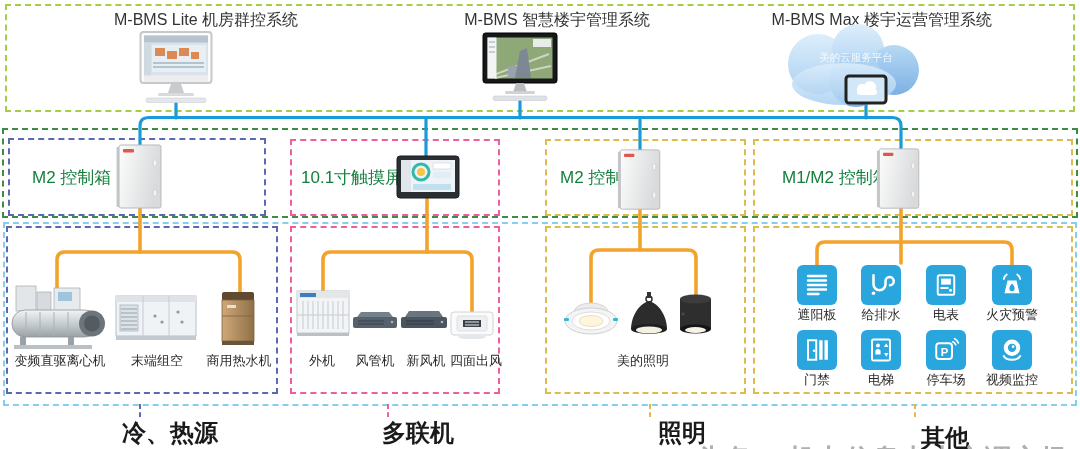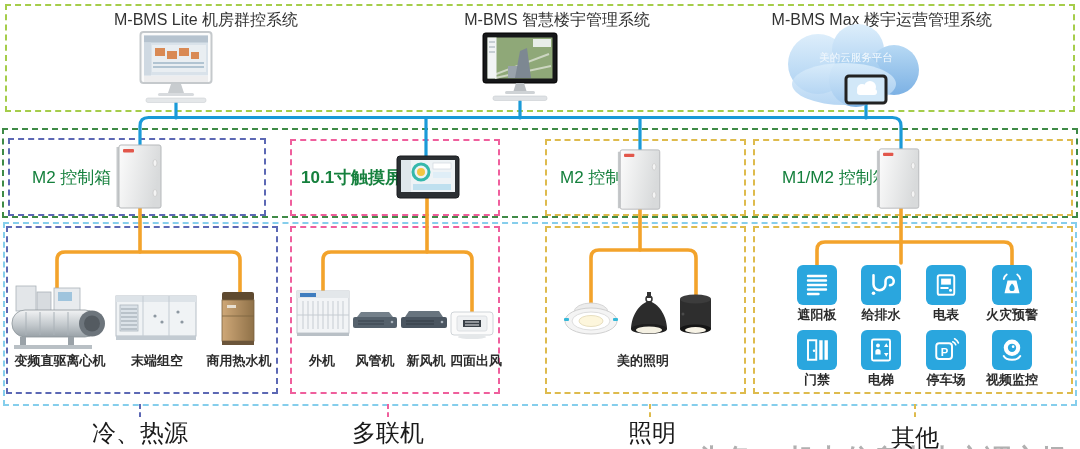--- a/index.html
+++ b/index.html
@@ -10,33 +10,33 @@
   .frame{position:absolute;z-index:1;}
   .frame-top{left:5px;top:4px;width:1066px;height:104px;border:2px dashed #a5cd4a;}
   .frame-ctrl{left:2px;top:128px;width:1072px;height:86px;border:2px dashed #3f8a47;}
   .frame-field{left:3px;top:222px;width:1070px;height:180px;border:2px dashed #85ceec;}
 
   .sys-label{position:absolute;top:10px;text-align:right;font-size:16px;color:#333;z-index:3;white-space:nowrap;}
 
   .cbox,.sbox{position:absolute;z-index:1;}
   .cbox{display:flex;align-items:center;}
   .c-purple{border:2px dashed #5c68b4;}
-  .c-pink{border:2px dashed #ef5f9d;font-weight:bold;}
+  .c-pink{border:2px dashed #ef5f9d;}
   .c-yellow{border:2px dashed #debb4d;}
   .cbox .clabel{font-size:17px;color:#15803d;white-space:nowrap;z-index:3;}
 
   .dev{position:absolute;z-index:3;}
   .wires{position:absolute;left:0;top:0;z-index:2;pointer-events:none;}
 
-  .eq-label{position:absolute;z-index:3;font-size:13px;font-weight:bold;color:#2b2b2b;
+  .eq-label{position:absolute;z-index:3;font-size:13px;font-weight:normal;color:#2b2b2b;
             transform:translateX(-50%);white-space:nowrap;}
   .icon-cell{position:absolute;z-index:3;width:40px;height:40px;border-radius:6px;
              background:#2aa6de;display:flex;align-items:center;justify-content:center;}
-  .cat-label{position:absolute;z-index:4;font-size:24px;font-weight:normal;color:#1a1a1a;
-             transform:translateX(-50%);white-space:nowrap;}
+  .cat-label{position:absolute;z-index:4;font-size:24px;font-weight:bold;color:#1a1a1a;
+             transform:translateX(-50%);white-space:nowrap;margin-left:30px;}
   .tick{position:absolute;z-index:3;width:0;height:13px;top:404px;}
   .tick-purple{border-left:2px dashed #5c68b4;}
   .tick-pink{border-left:2px dashed #ef5f9d;}
   .tick-yellow{border-left:2px dashed #debb4d;}
   .watermark{position:absolute;z-index:6;left:697px;top:406px;font-size:27px;font-weight:bold;
              color:#b0b0b0;letter-spacing:1px;white-space:nowrap;
              text-shadow:1.5px 1.5px 0 rgba(255,255,255,.95);margin-top:35px;}
 </style>
 </head>
 <body>

